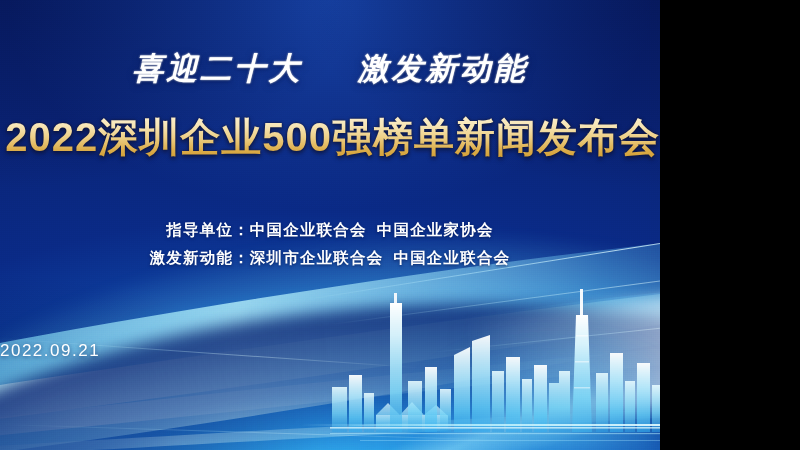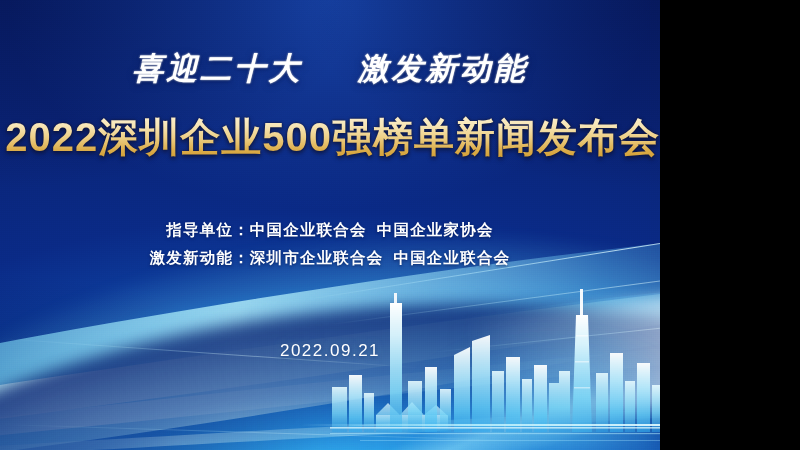--- a/index.html
+++ b/index.html
@@ -211,21 +211,21 @@
     letter-spacing: 1.2px;
     line-height: 28px;
     text-shadow: 0 1px 3px rgba(0,18,70,0.65);
     white-space: nowrap;
   }
   .org-lines .sp { display: inline-block; width: 10px; }
 
   .event-date {
     position: absolute;
     top: 341px; left: 0; right: 0;
-    text-align: center;
+    text-align: left;
     color: #ffffff;
     font-size: 17px;
     font-weight: normal;
     letter-spacing: 1.5px;
     text-shadow: 0 1px 4px rgba(0,30,90,0.7), 0 0 8px rgba(150,230,255,0.35);
   }
 </style>
 </head>
 <body>
 

